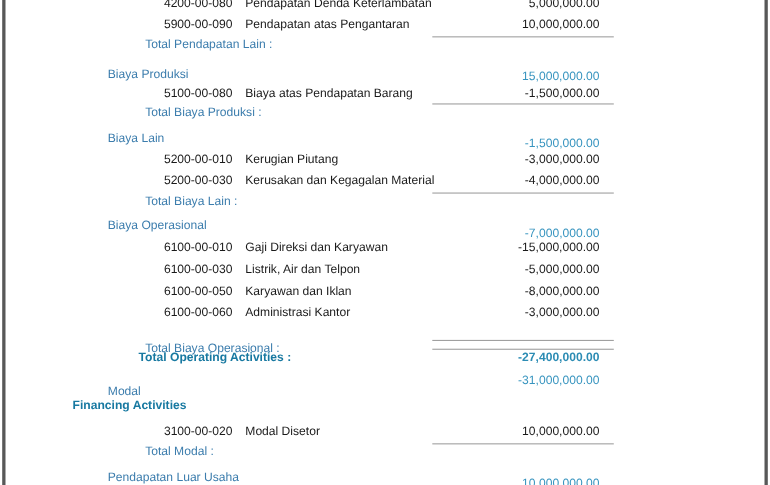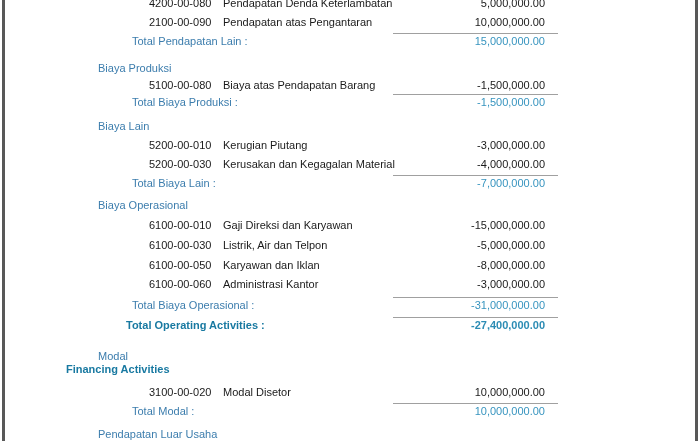--- a/index.html
+++ b/index.html
@@ -34,42 +34,42 @@
     position:absolute;left:0;width:700px;height:16px;line-height:16px;
     white-space:nowrap;
   }
   .row .cell{position:absolute;top:0;height:16px;line-height:16px;}
   .acct-code{left:149px;color:var(--c-text);}
   .acct-name{left:223px;color:var(--c-text);}
   .amount{left:345px;width:200px;text-align:right;color:var(--c-text);}
   .main-header{left:66px;color:var(--c-bold);font-weight:bold;}
   .sub-header{left:98px;color:var(--c-section);}
   .total-label{left:132px;color:var(--c-section);}
-  .total-amount{color:var(--c-total-val);}
+  .total-amount{color:var(--c-total-val);margin-top:29px;}
   .grand-label{left:126px;color:var(--c-bold);font-weight:bold;}
   .grand-amount{color:var(--c-bold-val);font-weight:bold;}
   .rule{
     position:absolute;left:393px;top:0;width:165px;height:0;
     border-top:1px solid var(--c-rule);
   }
 </style>
 </head>
 <body>
 
 <div class="page-border left"></div>
 <div class="page-border right"></div>
 
 <div id="report">
     <div class="row" style="top: -5px;">
       <span class="cell acct-code">4200-00-080</span>
       <span class="cell acct-name">Pendapatan Denda Keterlambatan</span>
       <span class="cell amount">5,000,000.00</span>
     </div>
     <div class="row" style="top: 14px;">
-      <span class="cell acct-code">2100-00-090</span>
+      <span class="cell acct-code">5900-00-090</span>
       <span class="cell acct-name">Pendapatan atas Pengantaran</span>
       <span class="cell amount">10,000,000.00</span>
     </div>
     <div class="row" style="top: 33px;">
       <div class="rule"></div>
       <span class="cell total-label">Total Pendapatan Lain :</span>
       <span class="cell amount total-amount">15,000,000.00</span>
     </div>
     <div class="row" style="top: 60px;">
       <span class="cell sub-header">Biaya Produksi</span>
@@ -118,21 +118,21 @@
     <div class="row" style="top: 257px;">
       <span class="cell acct-code">6100-00-050</span>
       <span class="cell acct-name">Karyawan dan Iklan</span>
       <span class="cell amount">-8,000,000.00</span>
     </div>
     <div class="row" style="top: 276px;">
       <span class="cell acct-code">6100-00-060</span>
       <span class="cell acct-name">Administrasi Kantor</span>
       <span class="cell amount">-3,000,000.00</span>
     </div>
-    <div class="row" style="top: 297px;">
+    <div class="row" style="top: 309px;">
       <div class="rule"></div>
       <span class="cell total-label">Total Biaya Operasional :</span>
       <span class="cell amount total-amount">-31,000,000.00</span>
     </div>
     <div class="row" style="top: 317px;">
       <div class="rule"></div>
       <span class="cell grand-label">Total Operating Activities :</span>
       <span class="cell amount grand-amount">-27,400,000.00</span>
     </div>
     <div class="row" style="top: 361px;">

